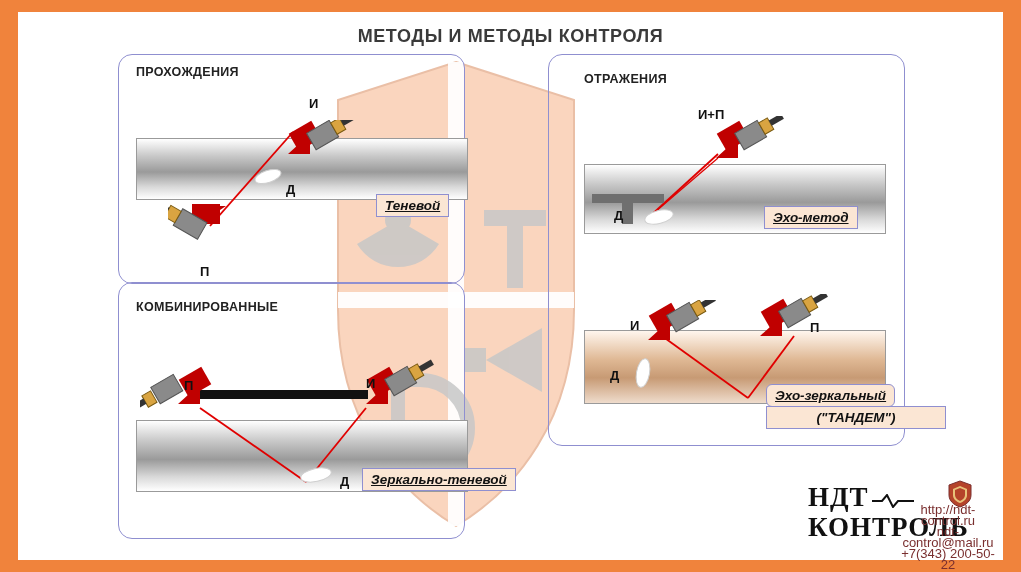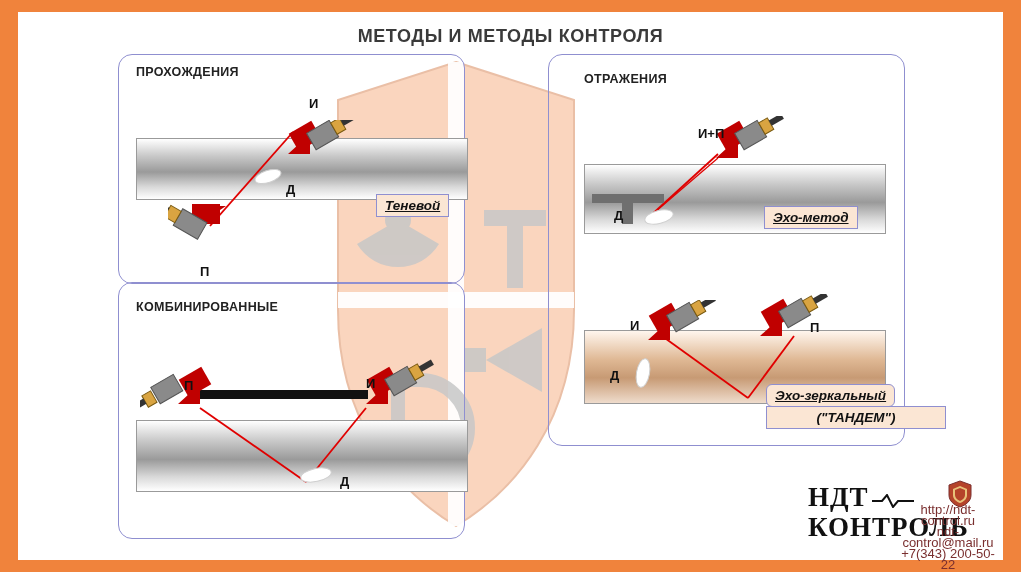--- a/index.html
+++ b/index.html
@@ -165,21 +165,21 @@
       <svg width="96" height="48">
         <polygon points="14,42 44,42 44,22 22,42" fill="#c00000"></polygon>
         <rect x="26" y="10" width="26" height="20" fill="#c00000" transform="rotate(-30 39 20)"></rect>
         <g transform="rotate(-30 56 20)">
           <rect x="44" y="10" width="26" height="19" fill="#8a8a8a" stroke="#555"></rect>
           <rect x="70" y="13" width="10" height="13" fill="#d9a441" stroke="#7a5a10"></rect>
           <rect x="80" y="16" width="14" height="6" fill="#333"></rect>
         </g>
       </svg>
     </div>
-    <div class="lbl" style="left:680px;top:114px;">И+П</div>
+    <div class="lbl" style="left:680px;top:95px;">И+П</div>
 
     <div class="defect" style="left:626px;top:198px;width:28px;height:12px;transform:rotate(-14deg);"></div>
     <div class="lbl" style="left:596px;top:196px;">Д</div>
 
     <div class="callout" style="left:746px;top:194px;">Эхо-метод</div>
 
     <div class="block" style="left:566px;top:318px;width:300px;height:72px;
          background:linear-gradient(to bottom,#fff6ee 0%,#dfb894 40%,#c79a74 65%,#efdccc 100%);"></div>
 
     <svg style="position:absolute;left:560px;top:300px;" width="320" height="110">
@@ -252,20 +252,21 @@
           <rect x="62" y="19" width="10" height="13" fill="#d9a441" stroke="#7a5a10"></rect>
           <rect x="72" y="22" width="14" height="6" fill="#333"></rect>
         </g>
       </svg>
     </div>
     <div class="lbl" style="left:348px;top:364px;">И</div>
 
     <div class="defect" style="left:282px;top:456px;width:30px;height:12px;transform:rotate(-12deg);"></div>
     <div class="lbl" style="left:322px;top:462px;">Д</div>
 
+    <div class="callout" style="left:344px;top:456px;">Зеркально-теневой</div>
 
     <div class="logo">
       <div class="logo-text">НДТ</div>
       <div class="logo-text" style="top:30px;">КОНТРОЛЬ</div>
       <svg style="position:absolute;left:64px;top:12px;" width="42" height="14">
         <polyline points="0,7 10,7 15,1 21,13 26,7 42,7" fill="none" stroke="#111" stroke-width="2"></polyline>
       </svg>
       <div class="badge">
         <svg width="24" height="28" viewBox="0 0 24 28">
           <path d="M12 1 L23 5 V15 C23 21 18 25 12 27 C6 25 1 21 1 15 V5 Z" fill="#b5432a" stroke="#7a2f2f"></path>

